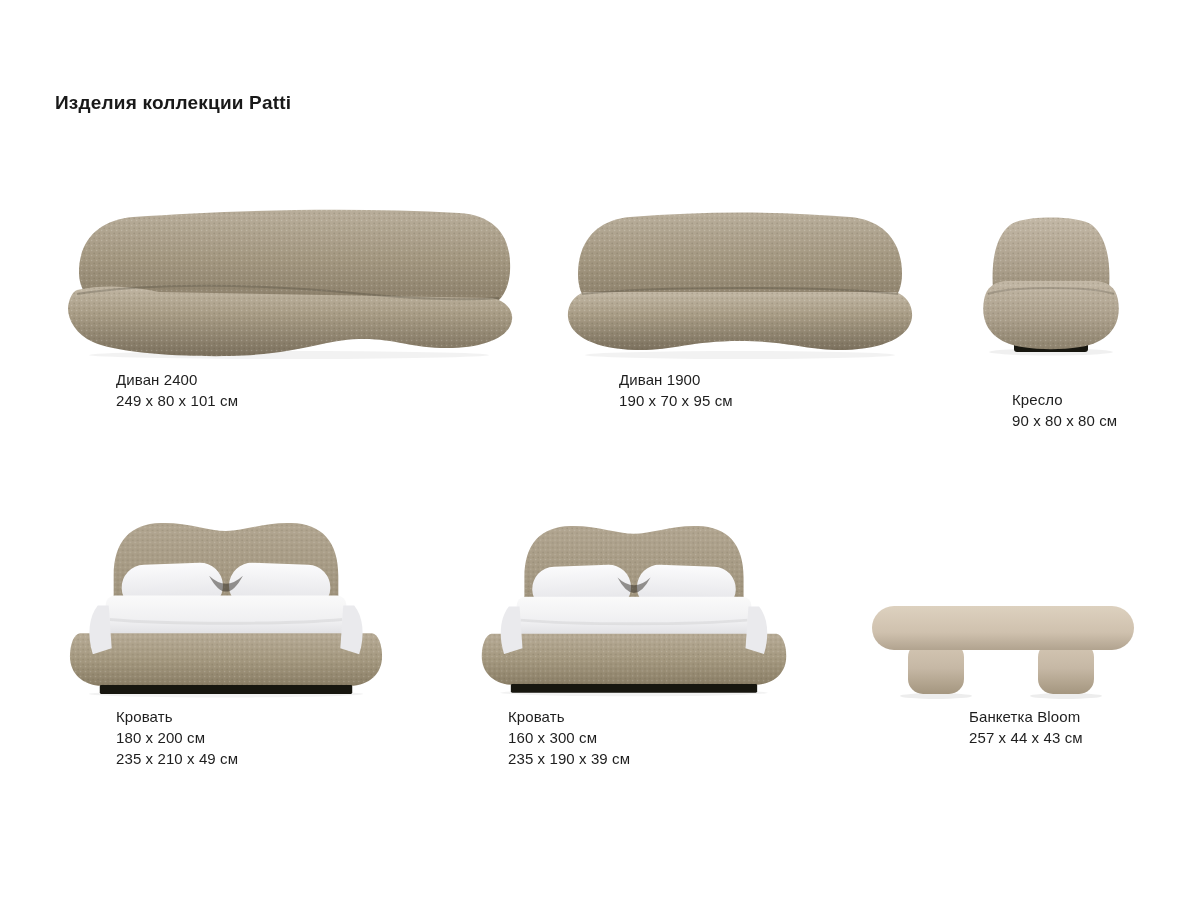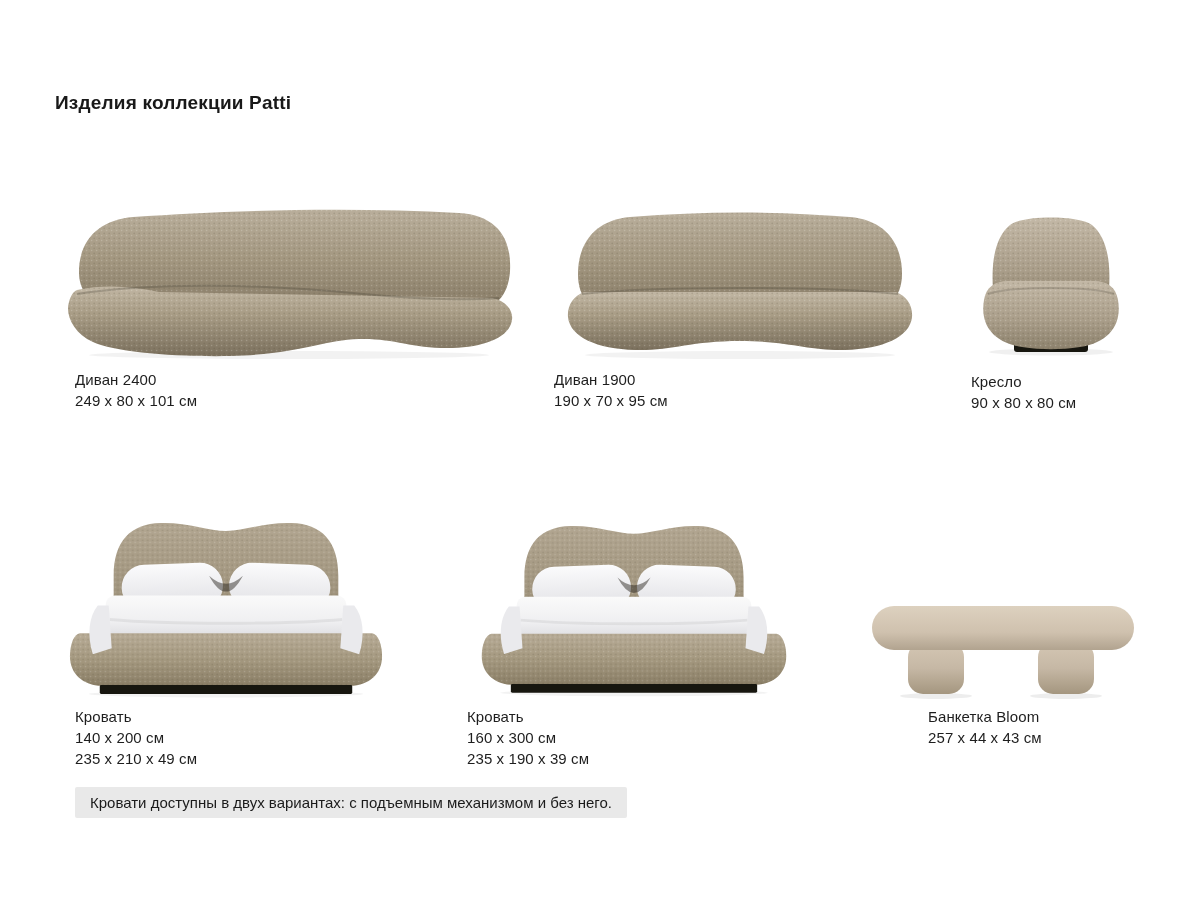--- a/index.html
+++ b/index.html
@@ -1,21 +1,21 @@
 <!DOCTYPE html>
 <html><head>
 <meta charset="utf-8">
 <style>
   html,body{margin:0;padding:0;background:#ffffff;}
   .canvas{position:relative;width:1200px;height:900px;background:#ffffff;overflow:hidden;
           font-family:"Liberation Sans",sans-serif;color:#1c1c1c;}
   .page-title{position:absolute;left:55px;top:45px;font-size:19px;font-weight:600;
               letter-spacing:.2px;color:#191919;margin-top:47px;}
   .img{position:absolute;}
-  .label{position:absolute;font-size:15px;line-height:21px;letter-spacing:.1px;color:#1e1e1e;}
+  .label{position:absolute;font-size:15px;line-height:21px;letter-spacing:.1px;color:#1e1e1e;margin-left:41px;}
   .label .name{white-space:nowrap;}
   .label .dims{white-space:nowrap;}
   .note-banner{position:absolute;left:75px;top:787px;height:31px;line-height:31px;
                background:#e9e9e9;border-radius:2px;padding:0 15px;font-size:15px;color:#1b1b1b;
                white-space:nowrap;}
   svg{display:block;}
 </style>
 </head>
 <body>
 
@@ -117,53 +117,53 @@
         <path id="p-s2-back" d="M12 72 C12 40 30 18 64 15 C140 9 208 9 284 15 C318 18 336 40 336 72 C336 84 332 94 326 99 L320 102 L28 102 L22 99 C15 94 12 84 12 72 Z"></path>
         <path id="p-s2-seat" d="M18 90 L330 90 C341 94 347 104 346 115 C344 135 317 147 279 148 C243 149 224 139 174 139 C124 139 105 149 69 148 C31 147 4 135 2 115 C1 104 7 94 18 90 Z"></path>
       </defs>
       <ellipse cx="174" cy="153" rx="155" ry="4" fill="rgba(0,0,0,0.05)"></ellipse>
       <use href="#p-s2-back" fill="url(#gSofaBack)"></use>
       <use href="#p-s2-back" fill="url(#dots)"></use>
       <use href="#p-s2-seat" fill="url(#gSofaSeat)"></use>
       <use href="#p-s2-seat" fill="url(#dots)"></use>
       <path d="M16 92 C90 84 258 84 332 92" stroke="rgba(60,54,44,0.25)" stroke-width="2" fill="none"></path>
     </svg>
-    <div class="label" style="left:554px;top:369px">
+    <div class="label" style="left:578px;top:369px">
       <div class="name">Диван 1900</div>
       <div class="dims">190 x 70 x 95 см</div>
     </div>
   </div>
 
   <div>
     <svg class="img" style="left:972px;top:202px" width="158" height="158" viewBox="0 0 158 158">
       <defs>
         <path id="p-ch-back" d="M22 98 C18 64 22 36 38 23 C50 13 108 13 120 23 C136 36 140 64 136 98 C136 104 132 108 126 108 L32 108 C26 108 22 104 22 98 Z"></path>
         <path id="p-ch-seat" d="M12 98 C8 122 20 140 50 145 C70 148 88 148 108 145 C138 140 150 122 146 98 C144 85 135 79 122 79 L36 79 C23 79 14 85 12 98 Z"></path>
       </defs>
       <ellipse cx="79" cy="150" rx="62" ry="3.5" fill="rgba(0,0,0,0.06)"></ellipse>
       <rect x="42" y="138" width="74" height="12" rx="3" fill="#17160f"></rect>
       <use href="#p-ch-back" fill="url(#gChair)"></use>
       <use href="#p-ch-back" fill="url(#dots)"></use>
       <use href="#p-ch-seat" fill="url(#gChair)"></use>
       <use href="#p-ch-seat" fill="url(#dots)"></use>
       <path d="M16 92 C40 84 118 84 142 92" stroke="rgba(60,54,44,0.2)" stroke-width="2" fill="none"></path>
     </svg>
-    <div class="label" style="left:971px;top:371px">
+    <div class="label" style="left:971px;top:389px">
       <div class="name">Кресло</div>
       <div class="dims">90 x 80 x 80 см</div>
     </div>
   </div>
 
   <div>
     <svg class="img" style="left:62px;top:514px" width="328" height="184" viewBox="0 0 330 185">
       <use href="#bed-shape"></use>
     </svg>
     <div class="label" style="left:75px;top:706px">
       <div class="name">Кровать</div>
-      <div class="dims">140 x 200 см</div>
+      <div class="dims">180 x 200 см</div>
       <div class="dims">235 x 210 x 49 см</div>
     </div>
   </div>
 
   <div>
     <svg class="img" style="left:474px;top:517px" width="320" height="180" viewBox="0 0 330 185">
       <use href="#bed-shape"></use>
     </svg>
     <div class="label" style="left:467px;top:706px">
       <div class="name">Кровать</div>
@@ -179,15 +179,14 @@
       <rect x="40" y="44" width="56" height="52" rx="15" fill="url(#gLeg)"></rect>
       <rect x="170" y="44" width="56" height="52" rx="15" fill="url(#gLeg)"></rect>
       <rect x="4" y="8" width="262" height="44" rx="22" fill="url(#gBench)"></rect>
     </svg>
     <div class="label" style="left:928px;top:706px">
       <div class="name">Банкетка Bloom</div>
       <div class="dims">257 x 44 x 43 см</div>
     </div>
   </div>
 
-  <div class="note-banner">Кровати доступны в двух вариантах: с подъемным механизмом и без него.</div>
 
 </div>
 
 </body></html>

